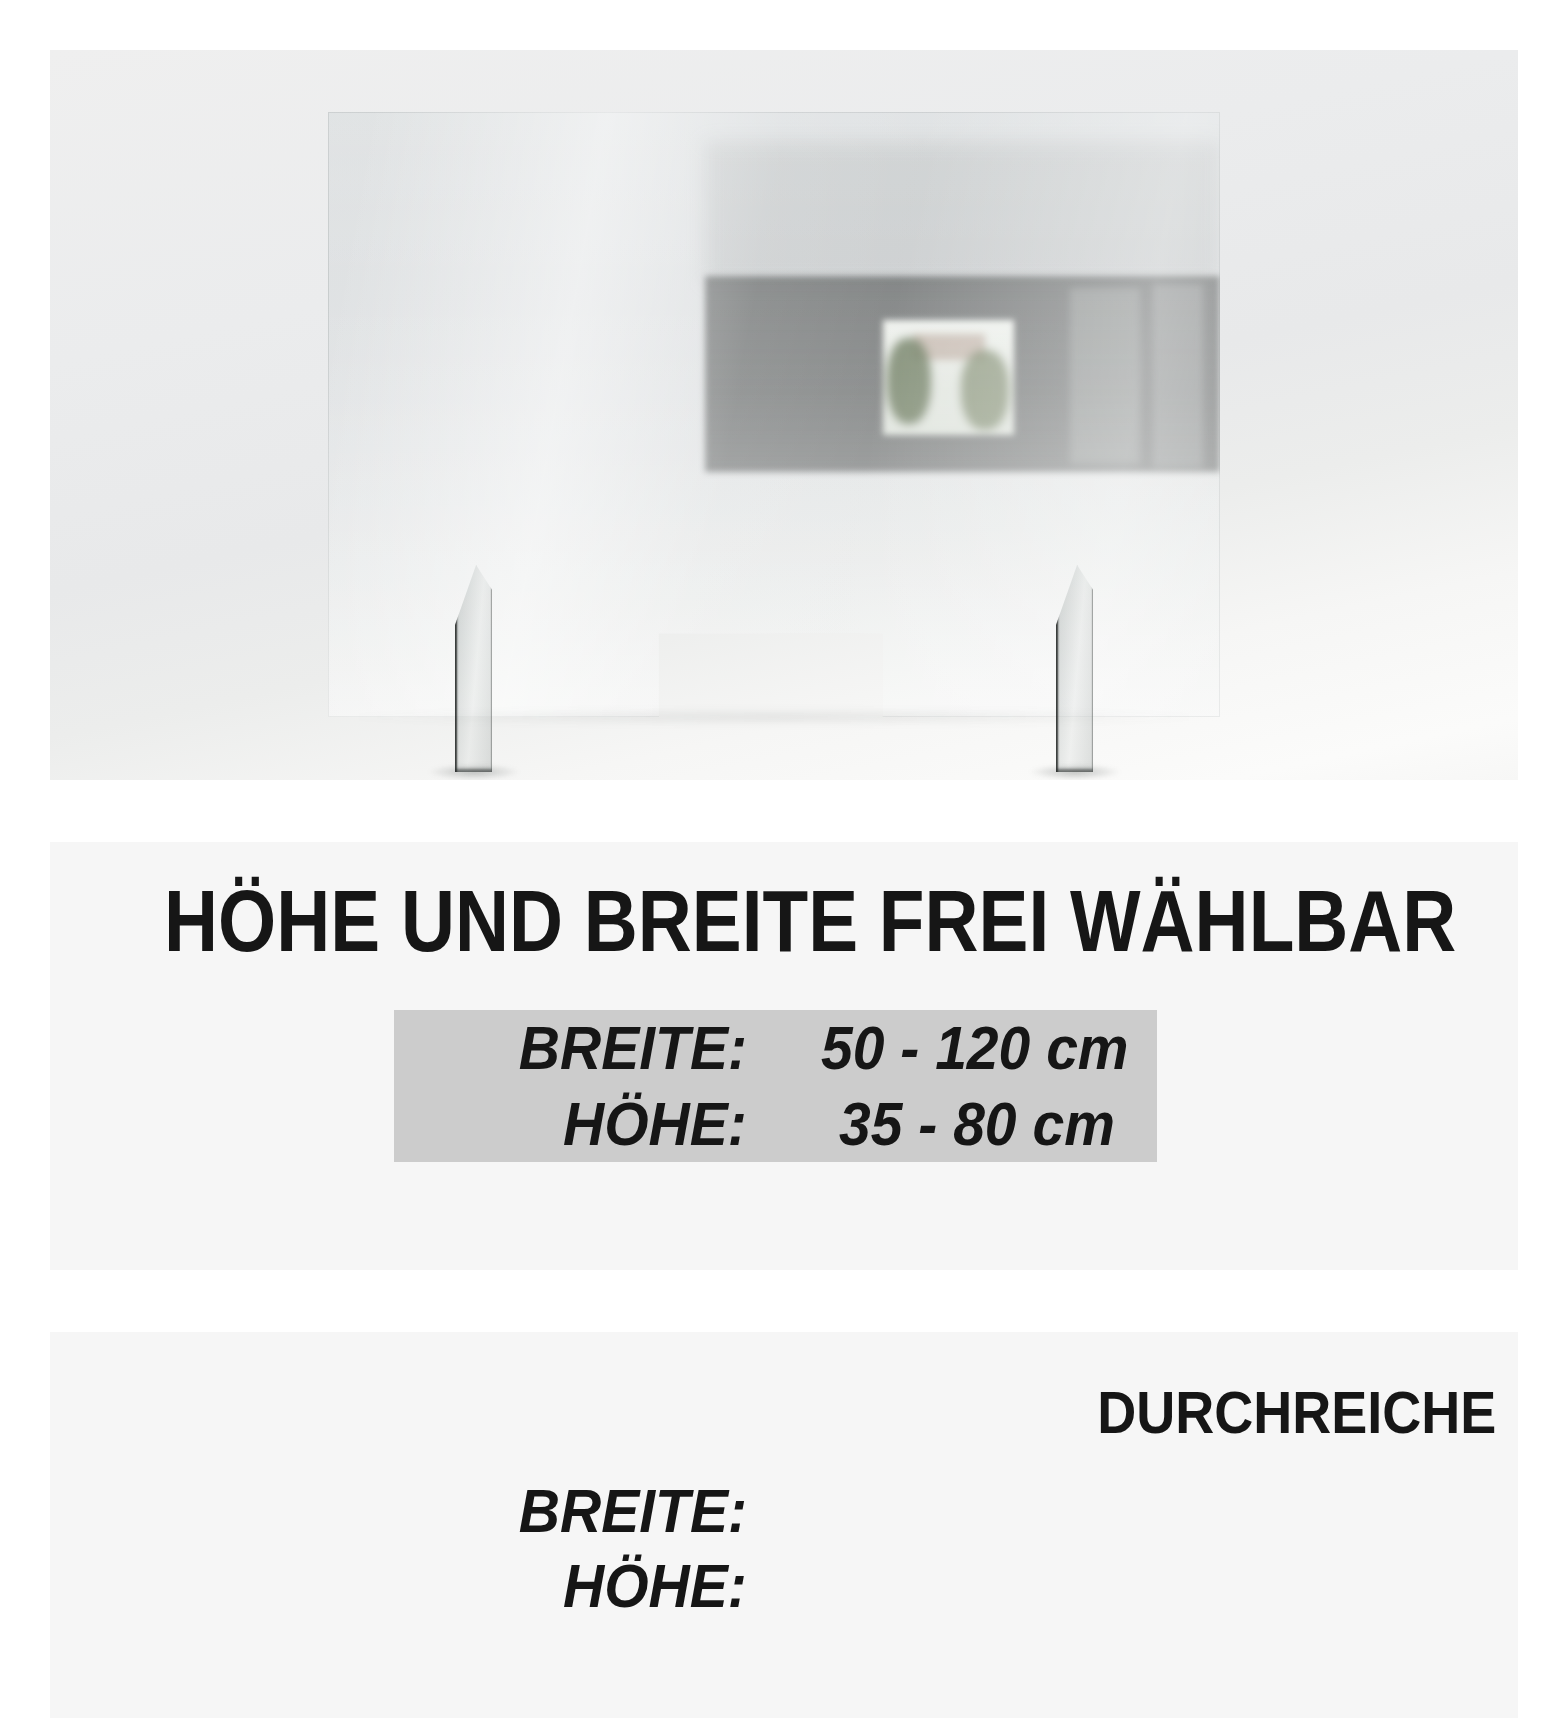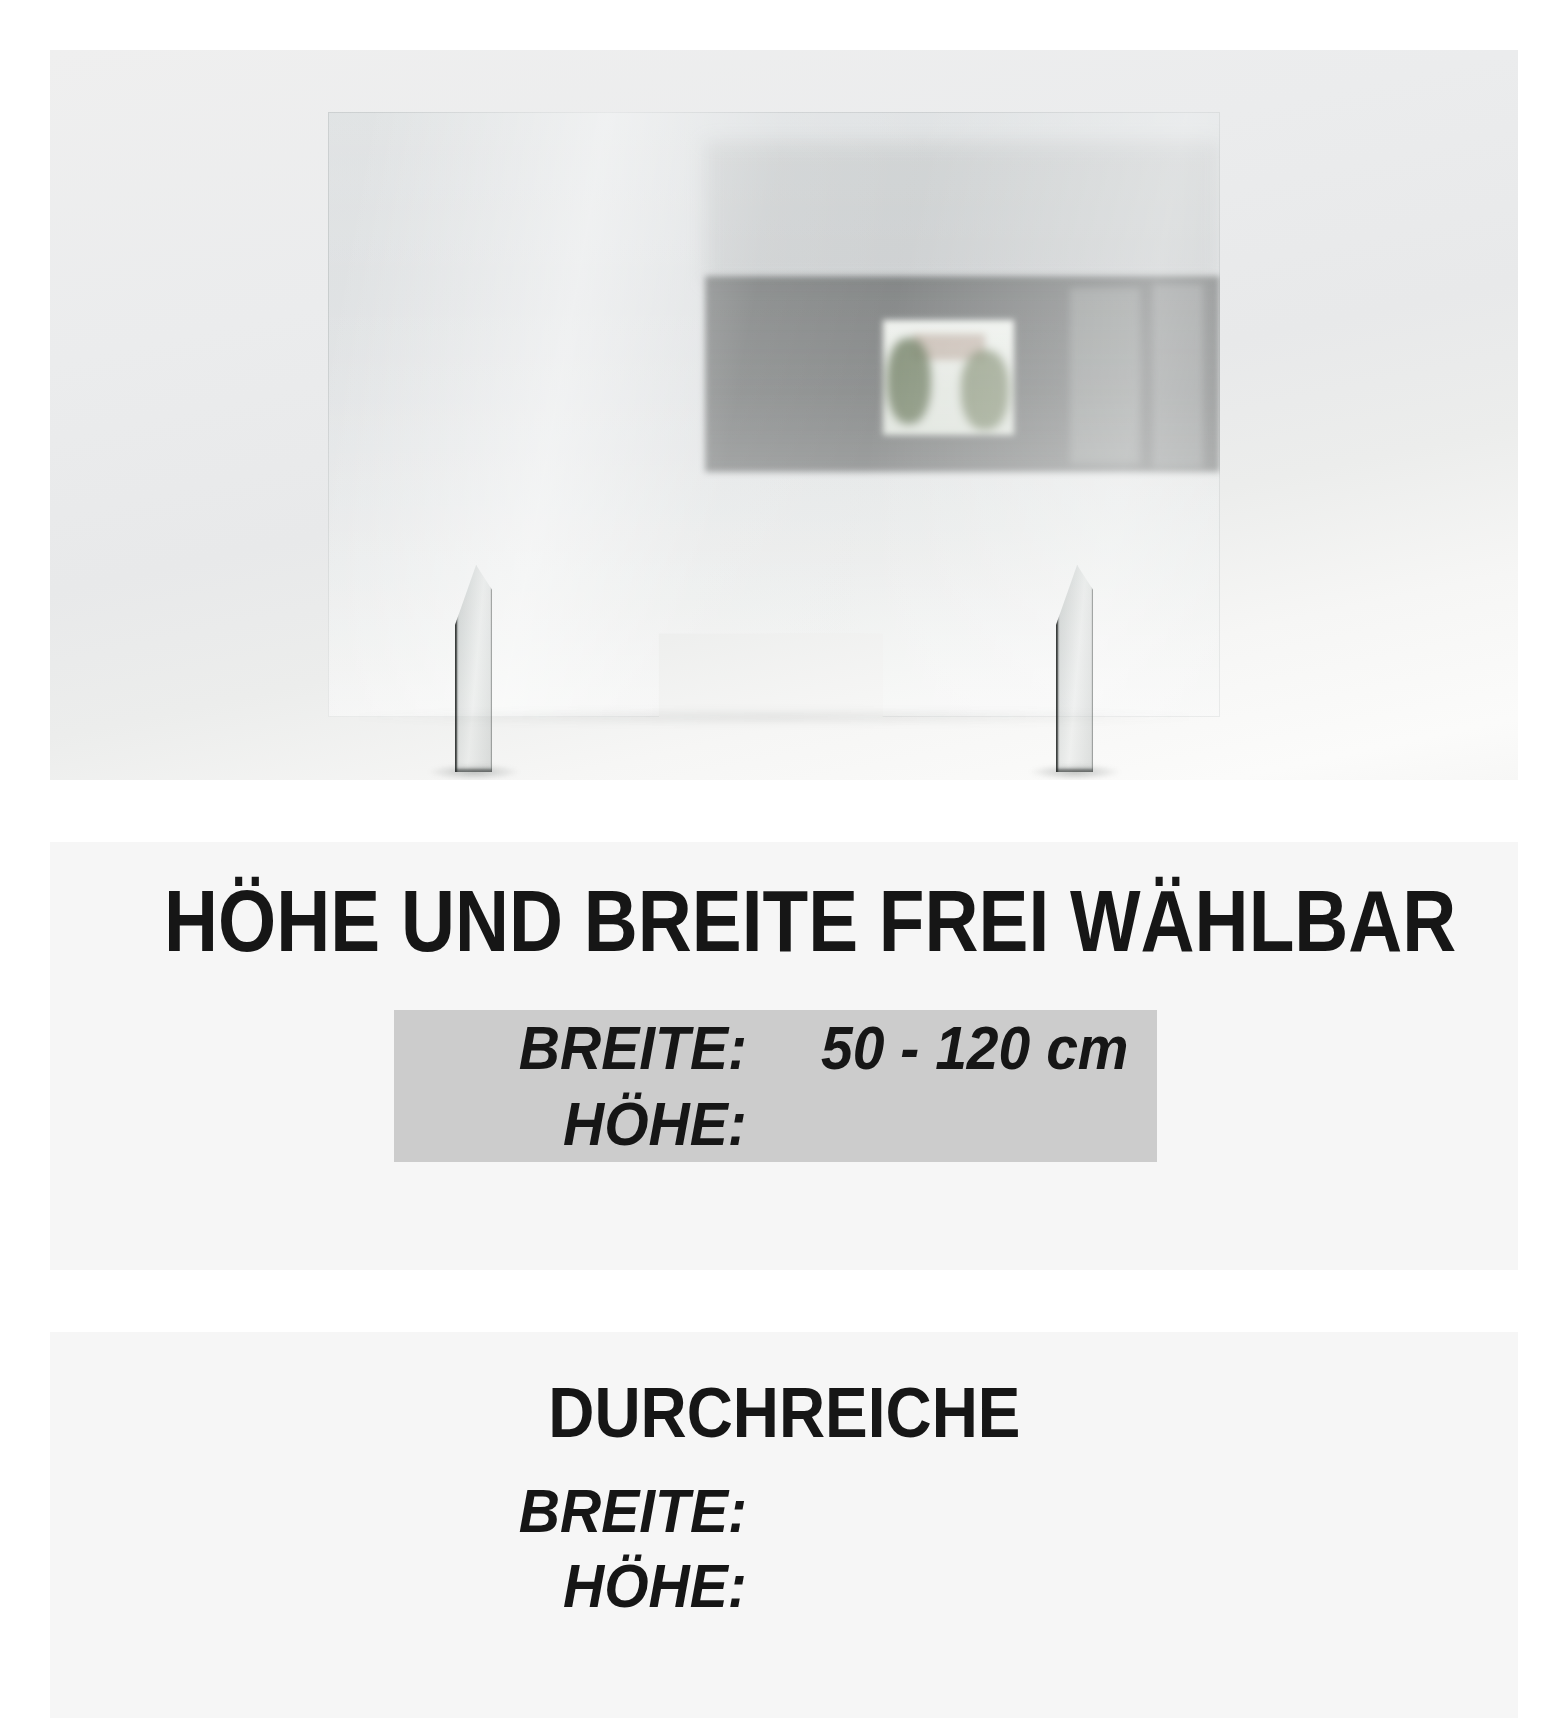--- a/index.html
+++ b/index.html
@@ -78,25 +78,25 @@
     filter:blur(2px);
   }
   .fs-left{left:376px;}
   .fs-right{left:977px;}
 
   
   .section{position:absolute;left:50px;width:1468px;background:var(--section-bg);}
   .section-dimensions{top:842px;height:428px;}
   .section-durchreiche{top:1332px;height:386px;}
 
-  .heading{font-weight:700;text-align:center;white-space:nowrap;color:var(--text);}
+  .heading{font-weight:700;text-align:right;white-space:nowrap;color:var(--text);}
   .heading>span{display:inline-block;white-space:nowrap;}
   .heading-mid{margin-top:35px;height:88px;line-height:88px;font-size:88px;}
   .heading-mid>span{transform:scaleX(0.85);transform-origin:50% 50%;}
-  .heading-bot{margin-top:41px;height:80px;line-height:80px;font-size:71px;}
+  .heading-bot{margin-top:41px;height:80px;line-height:80px;font-size:60px;}
   .heading-bot>span{transform:scaleX(0.90);transform-origin:50% 50%;}
 
   .rows-wrap{margin-left:344px;width:763px;}
   .section-dimensions .rows-wrap{margin-top:45px;}
   .section-durchreiche .rows-wrap{margin-top:20px;}
   .band{background:var(--band);}
   .spec-row{display:flex;height:76px;line-height:76px;font-size:62px;font-weight:700;font-style:italic;}
   .section-durchreiche .spec-row{height:75px;line-height:75px;}
   .row-tiefe{margin-top:6px;}
   .spec-label{width:353px;text-align:right;}
@@ -135,20 +135,21 @@
       <span>HÖHE UND BREITE FREI WÄHLBAR</span>
     </h2>
     <div class="rows-wrap">
       <div class="band">
         <div class="spec-row">
           <div class="spec-label"><span>BREITE:</span></div>
           <div class="spec-value"><span>50 - 120 cm</span></div>
         </div>
         <div class="spec-row">
           <div class="spec-label"><span>HÖHE:</span></div>
+          <div class="spec-value"><span>35 - 80 cm</span></div>
         </div>
       </div>
       <div class="spec-row row-tiefe">
       </div>
     </div>
   </section>
 
   <section class="section section-durchreiche">
     <h2 class="heading heading-bot">
       <span>DURCHREICHE</span>

